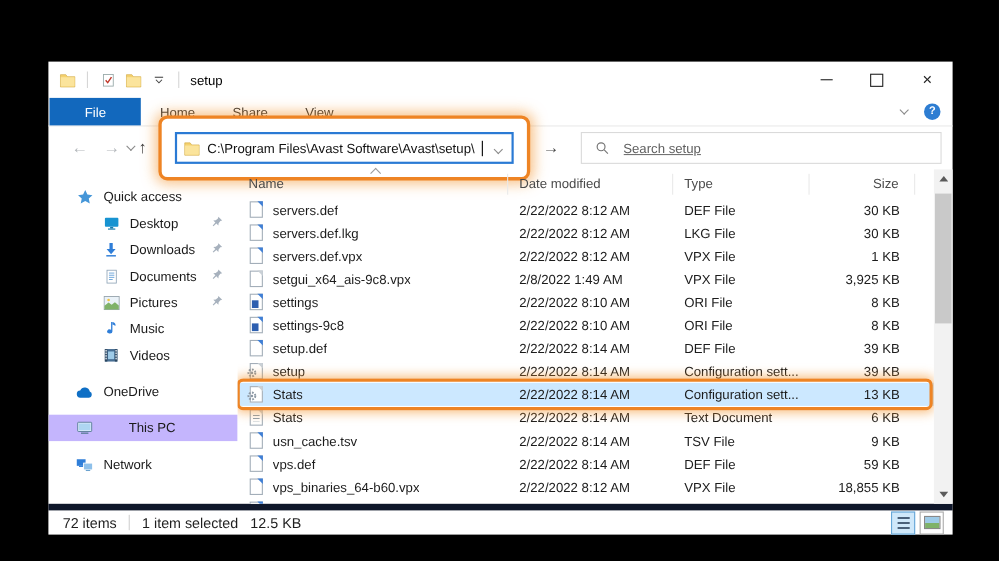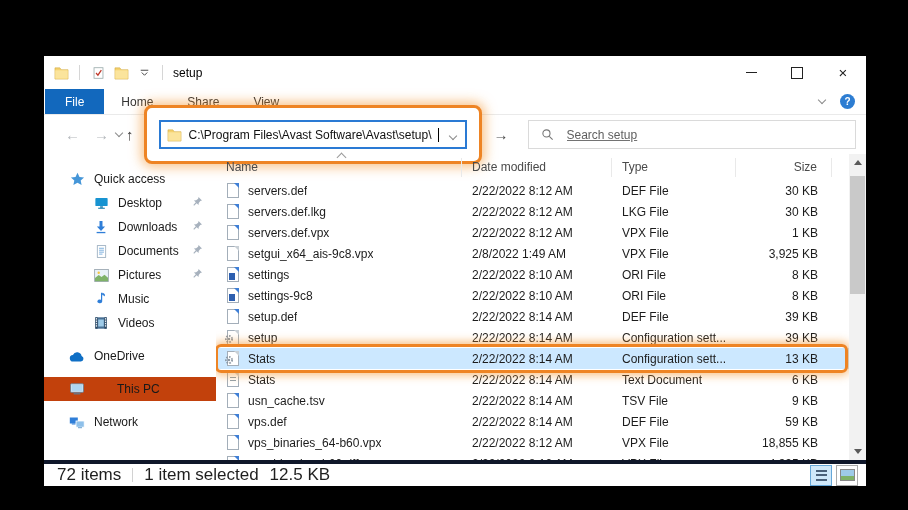--- a/index.html
+++ b/index.html
@@ -15,21 +15,21 @@
   .win-title{margin-left:7px;color:#000;}
   .win-controls{margin-left:auto;display:flex;height:100%;}
   .wc{width:46px;display:flex;align-items:center;justify-content:center;color:#222;}
   .min-glyph{width:11px;height:1px;background:#222;}
   .max-glyph{width:10px;height:10px;border:1px solid #222;}
   .close-glyph{font-size:15px;line-height:1;}
 
   
   .ribbon{height:25px;display:flex;align-items:stretch;flex:none;border-bottom:1px solid #eaeaea;}
   .tab{display:flex;align-items:center;padding:0 17px;color:#333;}
-  .tab.active{background:#1268bd;color:#fff;padding:0 20px;margin-left:1px;}
+  .tab.active{background:#1268bd;color:#fff;padding:0 32px;margin-left:1px;}
   .ribbon-right{margin-left:auto;display:flex;align-items:center;gap:15px;padding-right:11px;}
   .help-circle{width:15px;height:15px;border-radius:50%;background:#2d7dd2;color:#fff;
                display:flex;align-items:center;justify-content:center;font-size:10px;font-weight:bold;}
 
   
   .navrow{height:39px;display:flex;align-items:center;padding:0 10px 0 14px;flex:none;}
   .nav-arrow{font-size:15px;color:#b4b8bc;padding:0 7px;line-height:1;}
   .nav-arrow.up{color:#3f3f3f;padding:0 5px 0 4px;}
   .chev{display:inline-block;width:6px;height:6px;border-right:1.4px solid #8a8a8a;border-bottom:1.4px solid #8a8a8a;transform:rotate(45deg);margin-top:-3px;}
   .chev.small{width:5px;height:5px;}
@@ -44,21 +44,21 @@
   .searchbox{margin-left:19px;flex:1;max-width:344px;height:27px;border:1px solid #dadada;
              display:flex;align-items:center;gap:9px;padding:0 11px;}
   .searchbox input{border:0;outline:0;flex:1;font:12px "Liberation Sans","DejaVu Sans",sans-serif;color:#737373;background:transparent;text-decoration:underline;}
   .searchbox input::placeholder{color:#5f5f5f;opacity:1;}
 
   
   .content{flex:1;display:flex;min-height:0;}
   .sidebar{width:172px;flex:none;padding-top:13px;overflow:hidden;}
   .sb-item{height:24px;display:flex;align-items:center;gap:9px;padding-left:25px;position:relative;color:#191919;}
   .sb-item.indent{padding-left:49px;}
-  .sb-item.selected{background:#c2410c;gap:32px;}
+  .sb-item.selected{background:#c4b5fd;gap:32px;}
   .sb-icon{width:16px;height:16px;display:flex;align-items:center;justify-content:center;flex:none;}
   .sb-pin{position:absolute;right:13px;top:5px;opacity:.75;}
   .sb-gap{height:9px;}
 
   .file-wrap{flex:1;display:flex;min-width:0;position:relative;}
   .file-main{flex:1;display:flex;flex-direction:column;min-width:0;}
 
   .fl-header{height:26px;display:flex;align-items:center;color:#4a4a4a;flex:none;}
   .hcell{border-right:1px solid #e9e9e9;height:19px;display:flex;align-items:center;}
   .c-name{width:246px;padding-left:10px;box-sizing:border-box;}
@@ -93,22 +93,22 @@
 
   
   .scroll{width:17px;flex:none;background:#f2f2f2;position:relative;}
   .scr-btn{position:absolute;left:0;width:17px;height:17px;display:flex;align-items:center;justify-content:center;}
   .scr-up{top:0;} .scr-down{bottom:0;}
   .tri-up{width:0;height:0;border-left:4px solid transparent;border-right:4px solid transparent;border-bottom:5px solid #5a5a5a;}
   .tri-down{width:0;height:0;border-left:4px solid transparent;border-right:4px solid transparent;border-top:5px solid #5a5a5a;}
   .scr-thumb{position:absolute;left:1px;width:15px;top:22px;height:118px;background:#c9c9c9;}
 
   
-  .statusbar{height:22px;border-top:4px solid #0f172a;display:flex;align-items:center;
-             padding:0 0 0 13px;gap:11px;font-size:17px;color:#1f1f1f;flex:none;}
+  .statusbar{height:22px;border-top:6px solid #0f172a;display:flex;align-items:center;
+             padding:0 0 0 13px;gap:11px;font-size:13px;color:#1f1f1f;flex:none;}
   .sb-sep{width:1px;height:14px;background:#d2d2d2;}
   .status-right{margin-left:auto;display:flex;gap:4px;padding-right:8px;}
   .view-btn{width:20px;height:19px;display:flex;align-items:center;justify-content:center;border:1px solid transparent;}
   .view-btn.active{background:#cfe8fa;border-color:#66a7d8;}
   .view-btn.inactive{border-color:#ababab;}
   .vb-details{width:11px;height:11px;background:
       repeating-linear-gradient(to bottom,#4a617a 0 2px,transparent 2px 4.5px);}
   .vb-thumb{width:13px;height:10px;background:linear-gradient(to bottom,#9ecbe8 0 55%,#7fb269 55%);border:1px solid #888;}
   .glyph{line-height:1;}
 </style>

